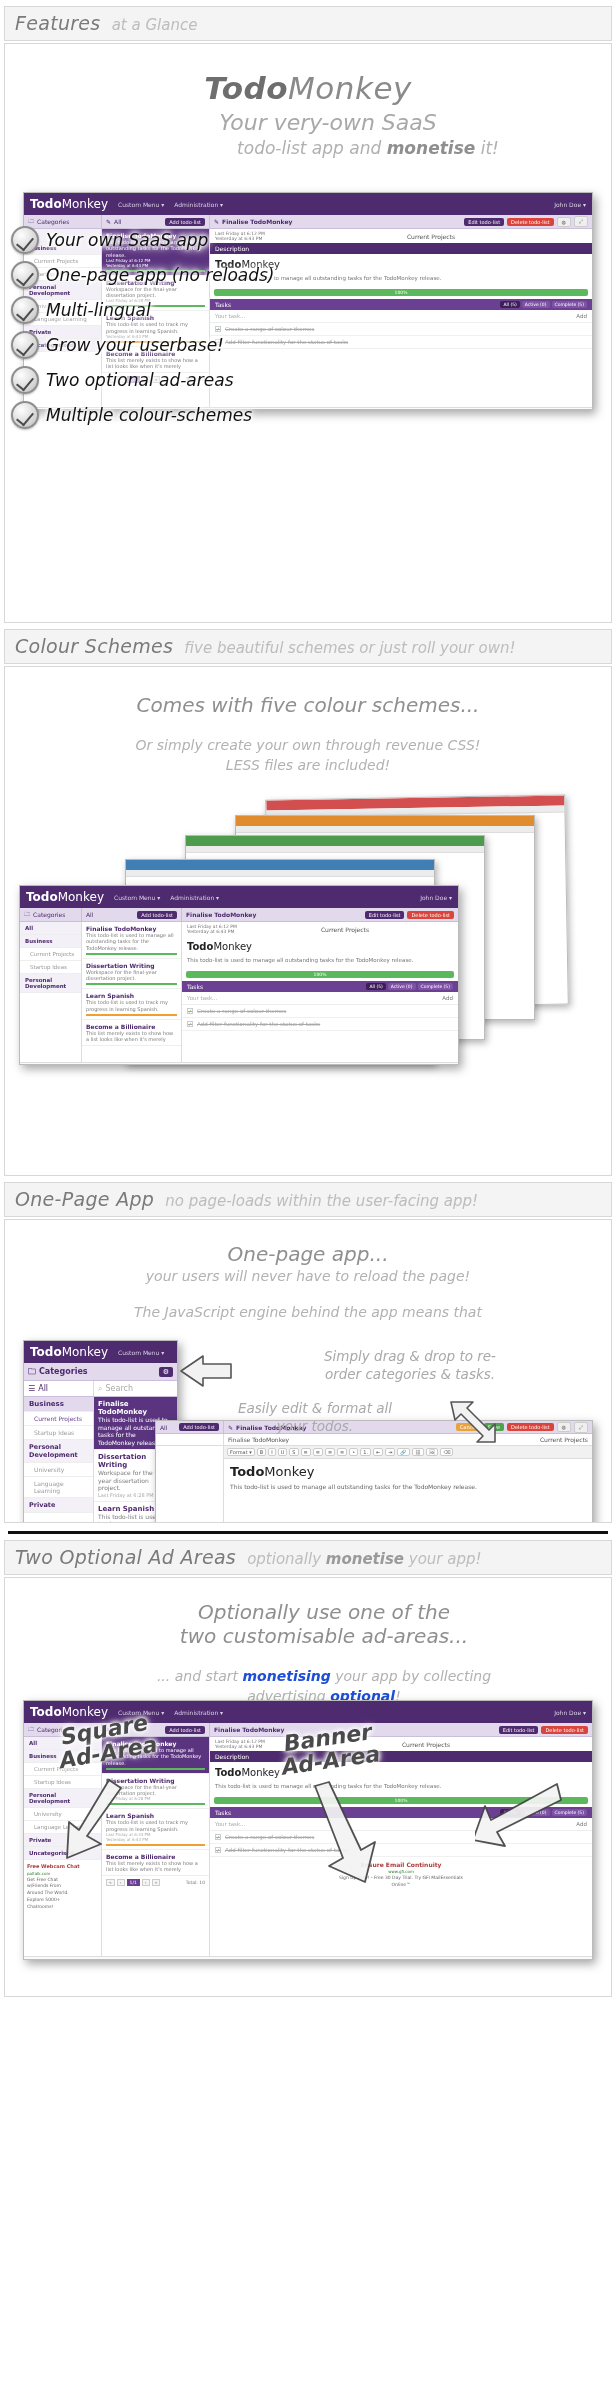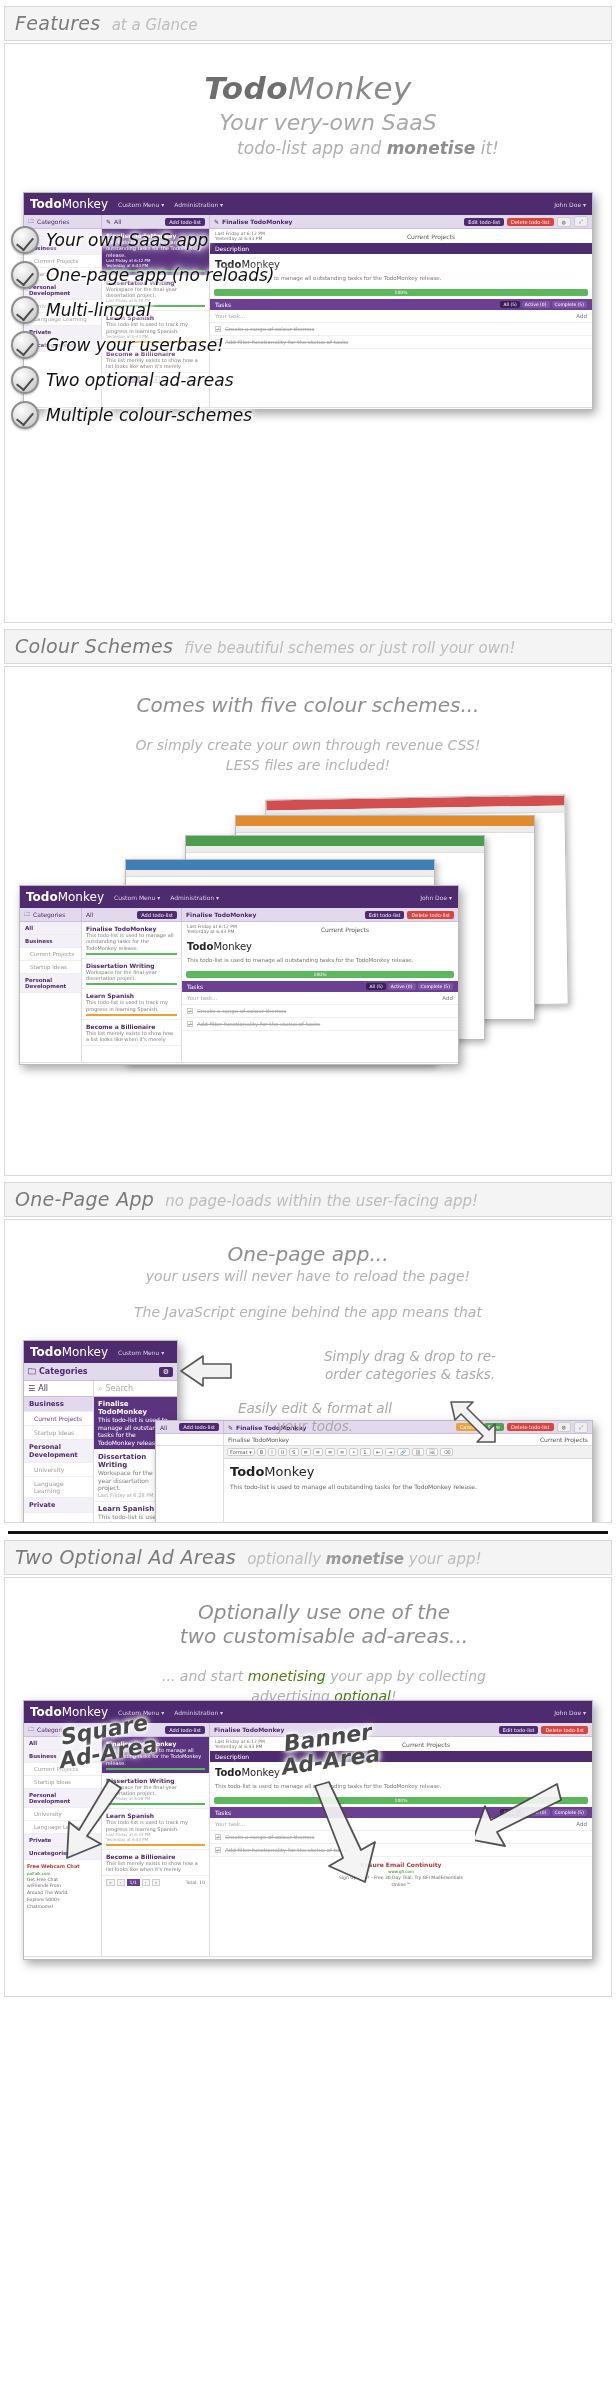--- a/index.html
+++ b/index.html
@@ -44,21 +44,21 @@
   .hero { padding:26px 0 10px 0; text-align:center; }
   .hero .logo { font-size:31px; color:#8a8a8a; font-style:italic; letter-spacing:.5px; }
   .hero .logo b { color:#6e6e6e; font-weight:700; font-style:italic; }
   .hero .l2 { font-size:22px; color:#a8a8a8; font-style:italic; margin-top:4px; padding-left:40px;}
   .hero .l3 { font-size:17px; color:#b0b0b0; font-style:italic; margin-top:3px; padding-left:120px;}
   .hero .l3 b { color:#8f8f8f; font-weight:700; }
 
   .center-txt { text-align:center; color:#a6a6a6; font-style:italic; }
   .big-line { font-size:20px; color:#8f8f8f; }
   .sub-line { font-size:14px; line-height:1.45; color:#b2b2b2; }
-  .sub-line b { color:#4d7c0f; font-weight:400; }
+  .sub-line b { color:#1d4ed8; font-weight:700; }
 
   
   .app {
     position:absolute;
     background:#fff;
     border:1px solid #bbb;
     box-shadow:3px 4px 9px rgba(0,0,0,.35);
     overflow:hidden;
     font-family:"DejaVu Sans", sans-serif;
   }

